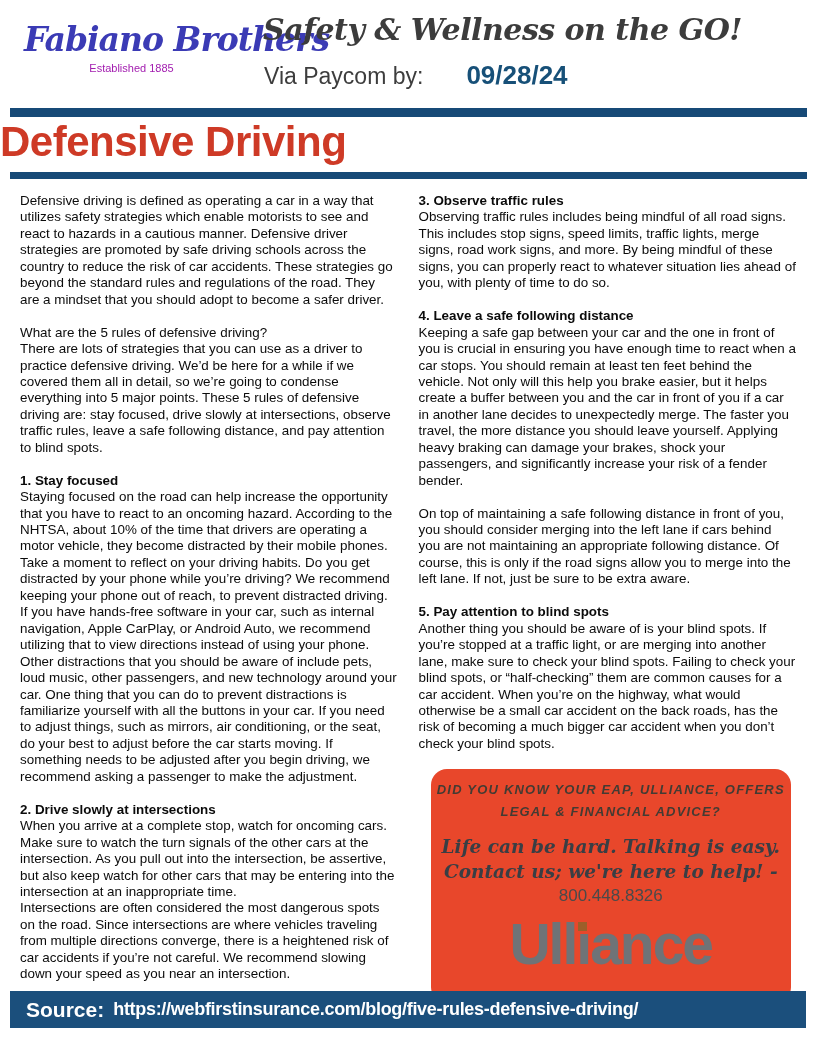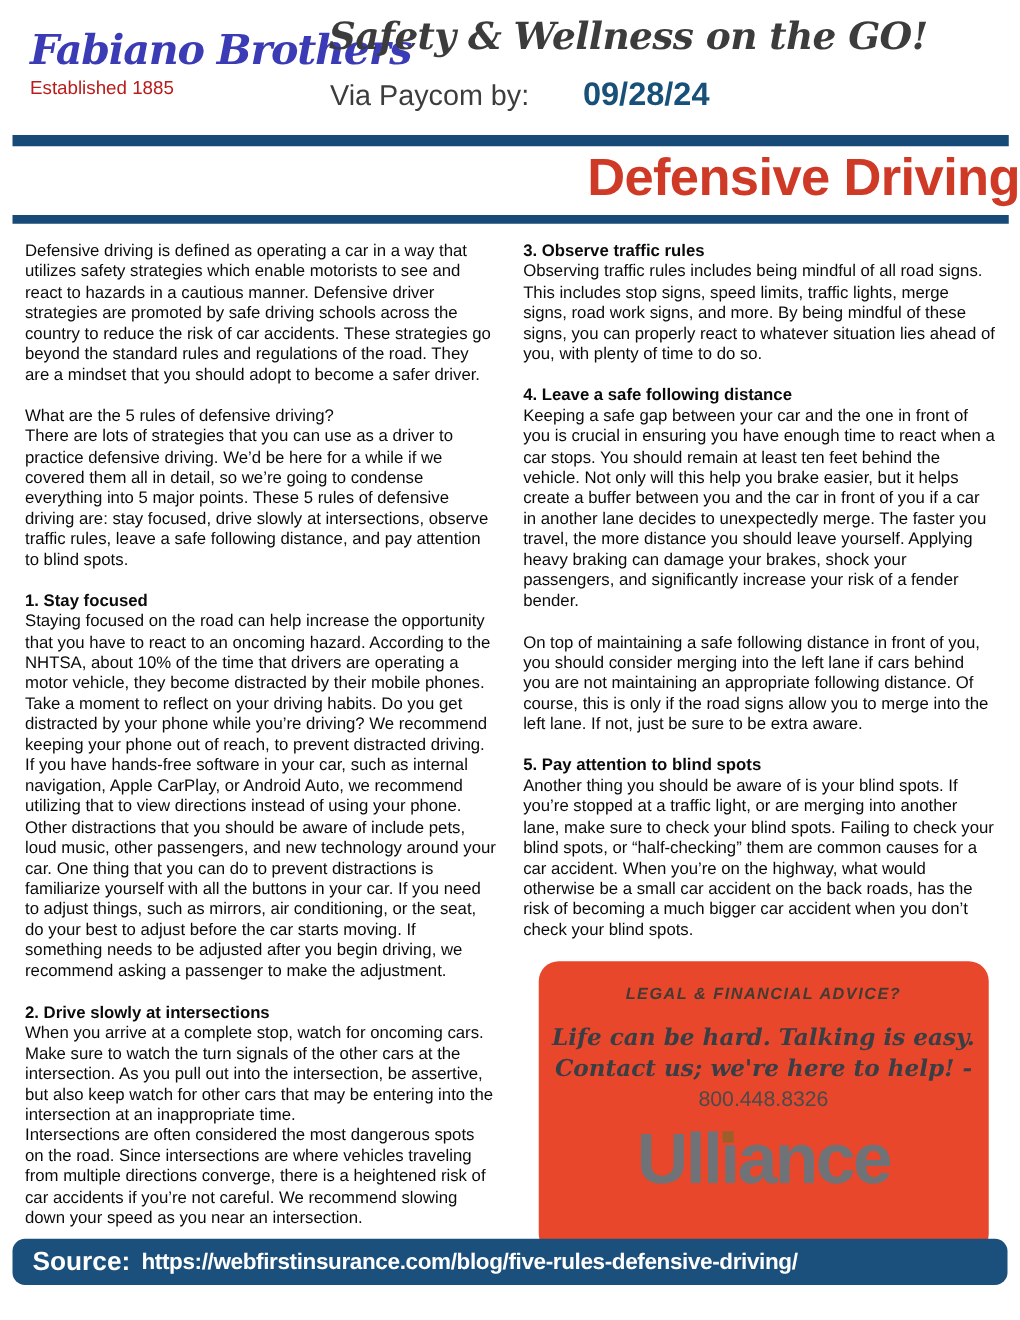--- a/index.html
+++ b/index.html
@@ -15,21 +15,22 @@
   
   .logo-name {
     position:absolute; left:24px; top:20px;
     font-family:"DejaVu Serif", serif;
     font-style:italic; font-weight:bold;
     font-size:33px; color:#3B3BB5;
     letter-spacing:-1px; white-space:nowrap;
   }
   .logo-est {
     position:absolute; left:24px; top:62px; width:215px;
-    font-size:15px; color:#b91c1c;
+    text-align:center;
+    font-size:11px; color:#a21caf;
   }
   .tagline {
     position:absolute; left:263px; top:12px;
     font-family:"DejaVu Serif", serif;
     font-style:italic; font-weight:bold;
     font-size:30px; color:#3C3C3C;
     letter-spacing:-0.5px; white-space:nowrap;
   }
   .read-topic {
     position:absolute; left:644px; top:24px;
@@ -44,21 +45,21 @@
   .via-label { font-size:23px; color:#3D3D3D; }
   .via-date  { font-size:26px; font-weight:bold; color:#175078; margin-left:10px; }
   .topic-num { font-size:24px; color:#3D3D3D; margin-left:46px; }
 
   .rule { position:absolute; left:10px; width:797px; background:#174A77; }
   .rule-top { top:108px; height:9px; }
   .rule-bottom { top:172px; height:7px; }
 
   .doc-title {
     position:absolute; left:0; top:118px; width:816px;
-    text-align:right;
+    text-align:left;
     font-size:42px; font-weight:bold; color:#CE3A26;
     letter-spacing:-0.5px;
   }
 
   
   .columns {
     position:absolute; left:20px; top:193px; width:776px;
     display:flex; gap:21px;
   }
   .col { flex:1 1 0; font-size:13.4px; line-height:16.45px; color:#0B0B0B; }
@@ -103,21 +104,21 @@
     display:block;
   }
 
   
   .source-bar {
     position:absolute; left:10px; top:991px;
     width:796px; height:37px;
     background:#1B4F7C;
     display:flex; align-items:center;
     padding-left:16px;
-    color:#ffffff; white-space:nowrap;border-radius:10px;
+    color:#ffffff; white-space:nowrap;
   }
   .source-label { font-size:21px; font-weight:bold; }
   .source-url { font-size:18px; font-weight:bold; margin-left:9px; letter-spacing:-0.3px; }
 </style>
 </head>
 <body>
 
 <div class="page">
 
   <div class="logo-name">Fabiano Brothers</div>
@@ -147,20 +148,21 @@
     <div class="col">
       <h3>3. Observe traffic rules</h3>
       <p>Observing traffic rules includes being mindful of all road signs. This includes stop signs, speed limits, traffic lights, merge signs, road work signs, and more. By being mindful of these signs, you can properly react to whatever situation lies ahead of you, with plenty of time to do so.</p>
       <h3 class="gap">4. Leave a safe following distance</h3>
       <p>Keeping a safe gap between your car and the one in front of you is crucial in ensuring you have enough time to react when a car stops. You should remain at least ten feet behind the vehicle. Not only will this help you brake easier, but it helps create a buffer between you and the car in front of you if a car in another lane decides to unexpectedly merge. The faster you travel, the more distance you should leave yourself. Applying heavy braking can damage your brakes, shock your passengers, and significantly increase your risk of a fender bender.</p>
       <p class="gap">On top of maintaining a safe following distance in front of you, you should consider merging into the left lane if cars behind you are not maintaining an appropriate following distance. Of course, this is only if the road signs allow you to merge into the left lane. If not, just be sure to be extra aware.</p>
       <h3 class="gap">5. Pay attention to blind spots</h3>
       <p>Another thing you should be aware of is your blind spots. If you’re stopped at a traffic light, or are merging into another lane, make sure to check your blind spots. Failing to check your blind spots, or “half-checking” them are common causes for a car accident. When you’re on the highway, what would otherwise be a small car accident on the back roads, has the risk of becoming a much bigger car accident when you don’t check your blind spots.</p>
 
       <div class="eap-box">
+        <div class="eap-marker1">DID YOU KNOW YOUR EAP, ULLIANCE, OFFERS</div>
         <div class="eap-marker2">LEGAL &amp; FINANCIAL ADVICE?</div>
         <div class="eap-script eap-script-1">Life can be hard.  Talking is easy.</div>
         <div class="eap-script">Contact us; we're here to help! -</div>
         <div class="eap-phone">800.448.8326</div>
         <div class="ulliance"><span>Ull</span><span class="ichar"><span>ı</span><span class="idot"></span></span><span>ance</span></div>
       </div>
     </div>
   </div>
 
   <div class="source-bar">

